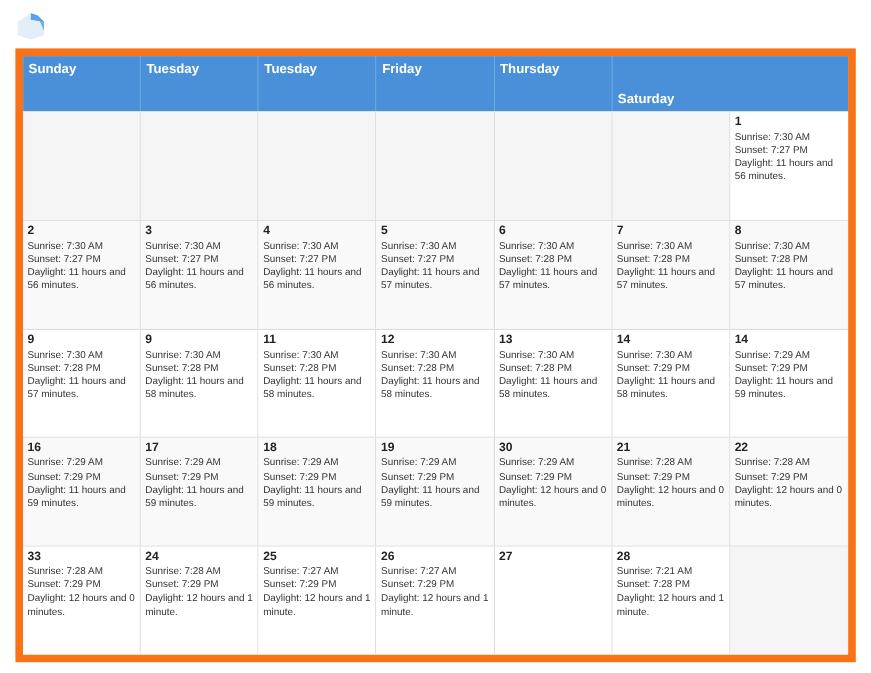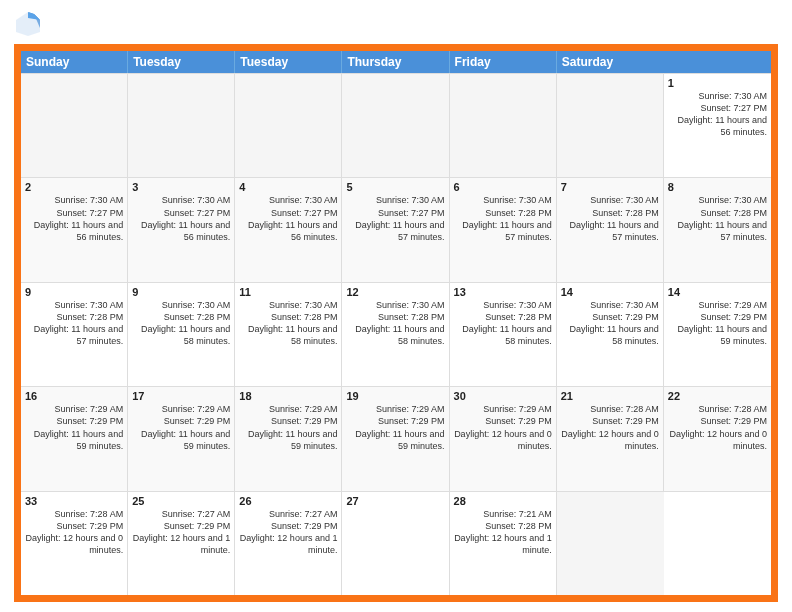--- a/index.html
+++ b/index.html
@@ -70,21 +70,21 @@
       grid-template-columns: repeat(7, 1fr);
       background: #4a90d9;
     }
     .cal-header-cell {
       color: #fff;
       font-size: 12px;
       font-weight: bold;
       padding: 4px 5px;
       border-right: 1px solid #6aaae0;
     }
-    .cal-header-cell:last-child { border-right: none; }
+    .cal-header-cell:last-child { border-right: none; margin-top: 28px; }
     .cal-body {
       flex: 1;
       display: flex;
       flex-direction: column;
     }
     .cal-row {
       display: grid;
       grid-template-columns: repeat(7, 1fr);
       flex: 1;
       border-top: 1px solid #ddd;
@@ -104,21 +104,20 @@
       font-size: 11px;
       font-weight: bold;
       color: #222;
       display: block;
       margin-bottom: 1px;
     }
     .cell-text {
       font-size: 9px;
       color: #333;
       line-height: 1.35;
-      text-align: right;
     }
   </style>
 </head>
 <body>
 
 <div class="page">
   <div class="header">
     <div class="logo">
       <svg class="logo-icon" viewBox="0 0 28 28">
         <polygon points="14,2 26,10 26,22 14,26 2,22 2,10" fill="#4a90d9" opacity="0.15"></polygon>
@@ -135,22 +134,22 @@
       <div class="month-title"></div>
       <div class="location"></div>
     </div>
   </div>
 
   <div class="calendar">
     <div class="cal-header">
     <div class="cal-header-cell">Sunday</div>
         <div class="cal-header-cell">Tuesday</div>
         <div class="cal-header-cell">Tuesday</div>
+        <div class="cal-header-cell">Friday</div>
         <div class="cal-header-cell">Thursday</div>
-        <div class="cal-header-cell">Friday</div>
         <div class="cal-header-cell">Saturday</div>
       </div>
     <div class="cal-body">
     <div class="cal-row">
           <div class="cal-cell empty"></div>
           <div class="cal-cell empty"></div>
           <div class="cal-cell empty"></div>
           <div class="cal-cell empty"></div>
           <div class="cal-cell empty"></div>
           <div class="cal-cell empty"></div>
@@ -292,20 +291,26 @@
 Sunset: 7:29 PM
 Daylight: 12 hours and 0 minutes.</div>
           </div>
         </div>
         <div class="cal-row">
           <div class="cal-cell">
             <span class="day-num">33</span>
             <div class="cell-text">Sunrise: 7:28 AM
 Sunset: 7:29 PM
 Daylight: 12 hours and 0 minutes.</div>
+          </div>
+          <div class="cal-cell">
+            <span class="day-num">24</span>
+            <div class="cell-text">Sunrise: 7:28 AM
+Sunset: 7:29 PM
+Daylight: 12 hours and 1 minute.</div>
           </div>
           <div class="cal-cell">
             <span class="day-num">25</span>
             <div class="cell-text">Sunrise: 7:27 AM
 Sunset: 7:29 PM
 Daylight: 12 hours and 1 minute.</div>
           </div>
           <div class="cal-cell">
             <span class="day-num">26</span>
             <div class="cell-text">Sunrise: 7:27 AM

